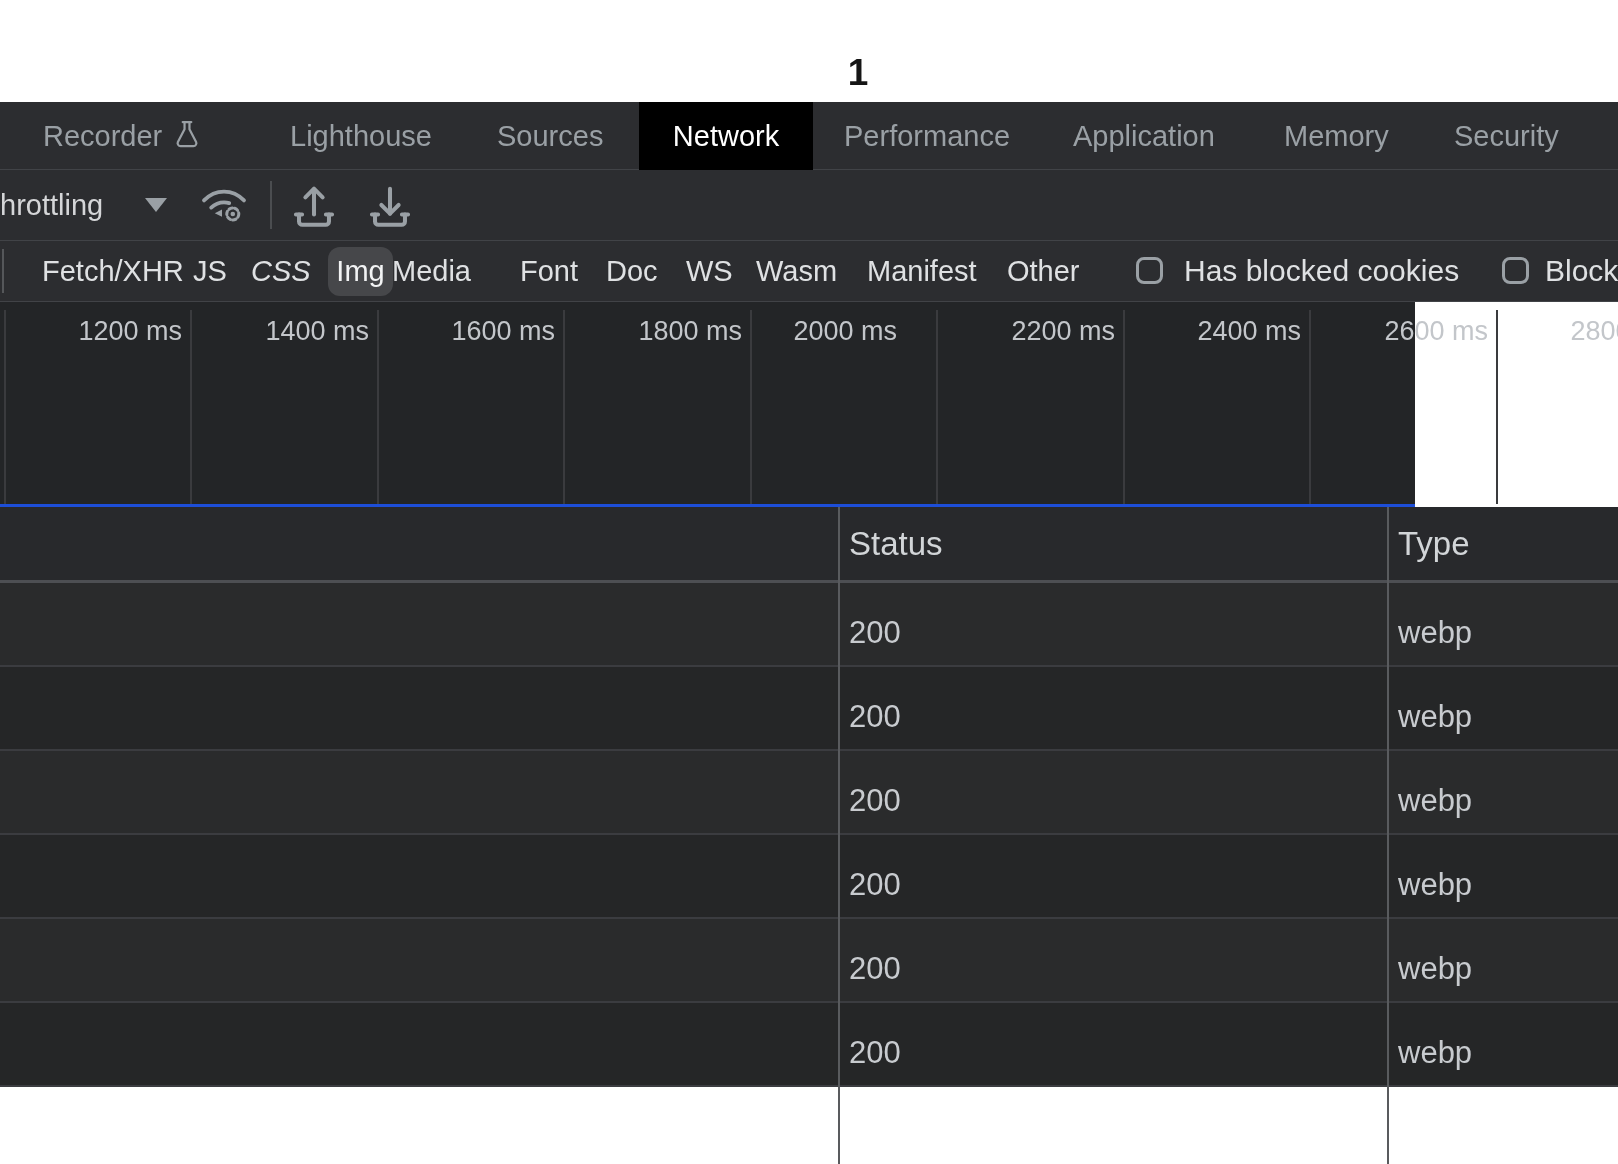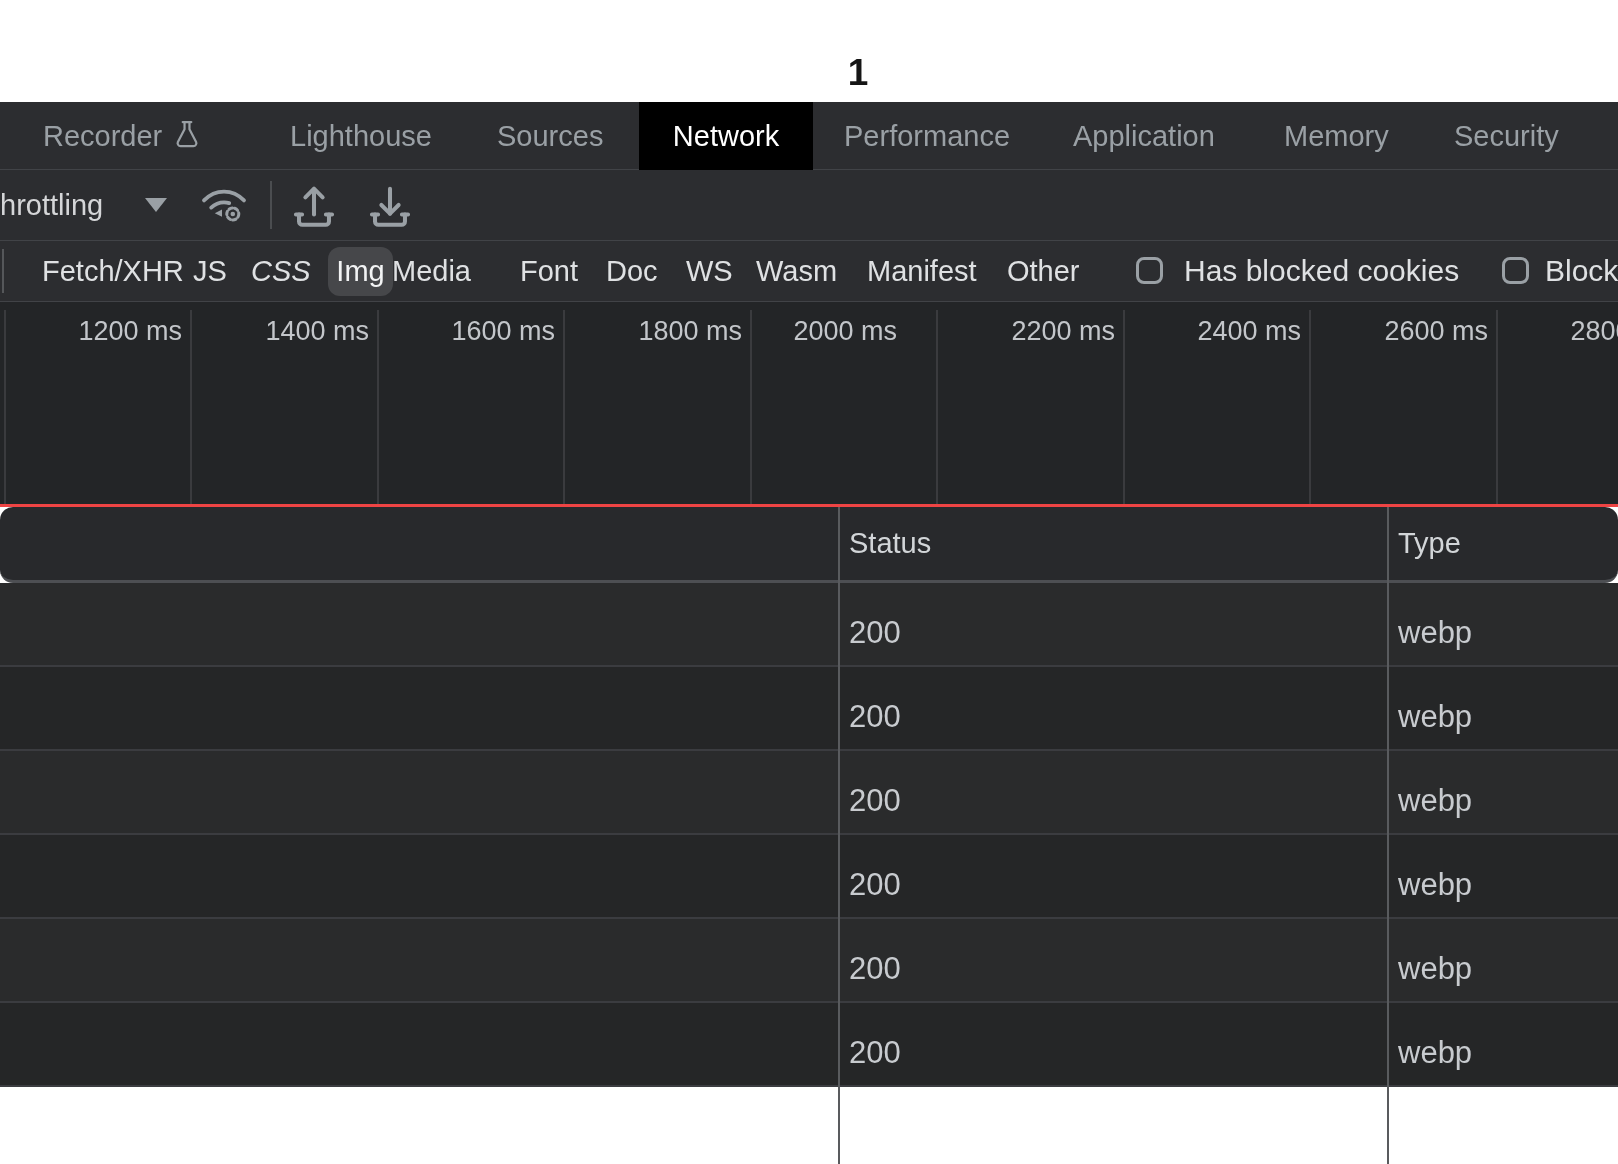--- a/index.html
+++ b/index.html
@@ -51,29 +51,29 @@
   #flt-8{left:756px;} #flt-9{left:867px;} #flt-10{left:1007px;}
   .filter-chip{left:328px;top:6px;width:65px;height:49px;line-height:49px;text-align:center;
     background:var(--chip-bg);border-radius:12px;color:#f2f3f4;}
   .checkbox{position:absolute;top:16px;width:27px;height:27px;border:3px solid var(--icon-gray);
     border-radius:8px;background:transparent;}
   #cb-cookies{left:1136px;} #cb-blocked{left:1502px;}
   .cb-label{position:absolute;top:0;height:60px;line-height:60px;font-size:30px;color:var(--filter-text);white-space:nowrap;}
   #cb-cookies-label{left:1184px;} #cb-blocked-label{left:1545px;}
 
   
-  .timeline{position:absolute;left:0;top:302px;width:1618px;height:205px;background:var(--timeline-bg);
-    border-bottom:3px solid #ef4444;}
+  .timeline{position:absolute;left:0;top:302px;width:1415px;height:205px;background:var(--timeline-bg);
+    border-bottom:3px solid #1d4ed8;}
   .gridline{position:absolute;top:8px;bottom:0;width:2px;background:var(--grid-line);}
   .tick-label{position:absolute;top:14px;width:160px;height:30px;line-height:30px;text-align:right;
     font-size:27px;color:var(--timeline-label);white-space:nowrap;}
 
   
   .grid-header{position:absolute;left:0;top:507px;width:1618px;height:76px;background:var(--header-bg);
-    border-bottom:3px solid var(--border-light);font-size:29px;color:var(--header-text);border-radius:13px;}
+    border-bottom:3px solid var(--border-light);font-size:33px;color:var(--header-text);}
   .grid-header .cell, .row .cell{position:absolute;top:0;height:73px;line-height:73px;white-space:nowrap;}
   .cell.status{left:849px;} .cell.type{left:1398px;}
   .rows{position:absolute;left:0;top:583px;width:1618px;height:581px;overflow:hidden;}
   .row{position:relative;width:1618px;height:84px;border-bottom:2px solid var(--row-border);
     font-size:31px;color:var(--cell-text);}
   .row .cell{height:100px;line-height:100px;}
   .row.odd{background:var(--row-odd-bg);} .row.even{background:var(--row-even-bg);}
   .col-divider{position:absolute;top:507px;height:657px;width:2px;background:var(--col-divider);z-index:5;}
   #col-div-status{left:838px;} #col-div-type{left:1387px;}
 

